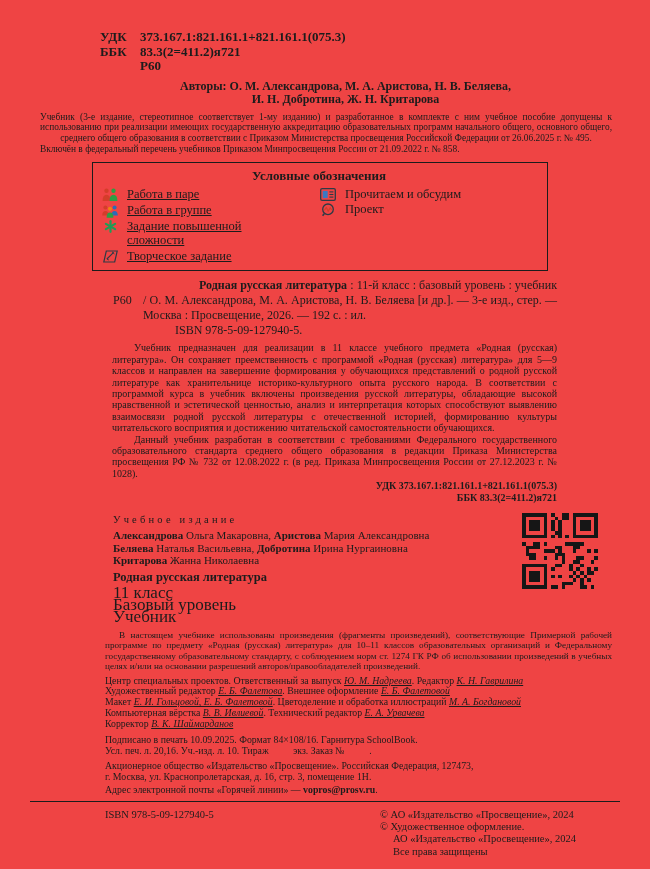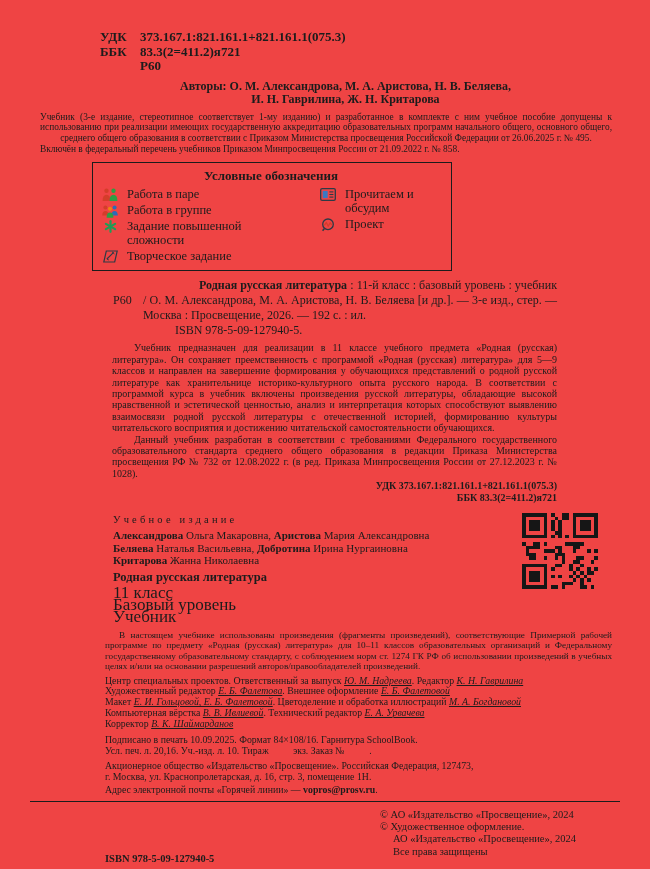--- a/index.html
+++ b/index.html
@@ -11,29 +11,29 @@
   .top-codes{padding:30px 0 0 100px;font-weight:bold;font-size:13px;line-height:14.5px;}
   .top-codes .row .lbl{display:inline-block;width:40px;}
   .top-codes .row.code-row{padding-left:40px;}
   
   .authors-heading{margin-top:6px;text-align:center;font-weight:bold;font-size:12px;line-height:13.5px;padding-left:41px;}
   
   .approval{margin:5px 38px 0 40px;font-size:9.4px;line-height:10.6px;}
   .approval .para{text-align:justify;text-align-last:center;margin:0;}
   .approval .included{margin-top:1px;text-align:justify;}
   
-  .legend{margin:7px 0 0 92px;width:360px;border:1.6px solid #1c1c1c;padding:5px 10px 6px 8px;box-sizing:border-box;}
+  .legend{margin:7px 0 0 92px;width:456px;border:1.6px solid #1c1c1c;padding:5px 10px 6px 8px;box-sizing:border-box;}
   .legend-title{text-align:center;font-weight:bold;font-size:13px;line-height:16px;margin-bottom:3px;}
   .legend-cols{display:flex;}
   .legend-col.left{flex:0 0 218px;}
   .legend-col.right{flex:1;}
   .legend-item{display:flex;align-items:flex-start;margin-bottom:1px;font-size:12.5px;line-height:14.5px;}
   .legend-item .icon{flex:0 0 18px;display:flex;justify-content:center;margin-top:1px;}
   .legend-item .label{margin-left:8px;}
-  .legend-col.left .legend-item .label{max-width:152px;}
+  .legend-col.left .legend-item .label{max-width:152px;text-decoration:underline;}
   .legend-col.right .legend-item .label{max-width:128px;}
   
   .bib{position:relative;margin:7px 93px 0 113px;font-size:12px;line-height:15px;}
   .bib-code{position:absolute;left:0;top:15px;}
   .bib-text{margin-left:30px;text-indent:56px;text-align:justify;}
   .bib-text .t{font-weight:bold;}
   .bib-isbn{margin-left:62px;}
   
   .annot{margin:4px 93px 0 112px;font-size:10px;line-height:11.4px;text-align:justify;}
   .annot p{margin:0;text-indent:22px;}
@@ -54,42 +54,42 @@
   .credits i{font-style:italic;text-decoration:underline;}
   
   .printinfo{margin:4px 38px 0 105px;font-size:9.8px;line-height:11px;}
   
   .publisher{margin:4px 38px 0 105px;font-size:9.8px;line-height:11px;}
   .email-line{margin-top:2px;}
   .email-line b{font-weight:bold;}
   
   .divider{margin:6px 30px 0 30px;border-top:1.2px solid #1c1c1c;height:0;}
   .footer{display:flex;margin:7px 38px 0 105px;font-size:10.5px;line-height:12.3px;}
-  .f-isbn{font-weight:bold;margin-top:44px;}
+  .f-isbn{font-weight:normal;}
   .f-copy{margin-left:auto;width:232px;}
   .f-copy .hang{padding-left:13px;}
 </style>
 </head>
 <body>
 
 <div class="page">
 
   <div class="top-codes">
     <div class="row">
       <span class="lbl">УДК</span><span>373.167.1:821.161.1+821.161.1(075.3)</span>
     </div>
     <div class="row">
       <span class="lbl">ББК</span><span>83.3(2=411.2)я721</span>
     </div>
     <div class="row code-row">Р60</div>
   </div>
 
   <div class="authors-heading">
     <div>Авторы: О. М. Александрова, М. А. Аристова, Н. В. Беляева,</div>
-    <div>И. Н. Гаврилина, Ж. Н. Критарова</div>
+    <div>И. Н. Добротина, Ж. Н. Критарова</div>
   </div>
 
   <div class="approval">
     <p class="para">Учебник (3-е издание, стереотипное соответствует 1-му изданию) и разработанное в комплекте с ним учебное пособие допущены к использованию при реализации имеющих государственную аккредитацию образовательных программ начального общего, основного общего, среднего общего образования в соответствии с Приказом Министерства просвещения Российской Федерации от 26.06.2025 г. № 495.</p>
     <div class="included">Включён в федеральный перечень учебников Приказом Минпросвещения России от 21.09.2022 г. № 858.</div>
   </div>
 
   <div class="legend">
     <div class="legend-title">Условные обозначения</div>
     <div class="legend-cols">

